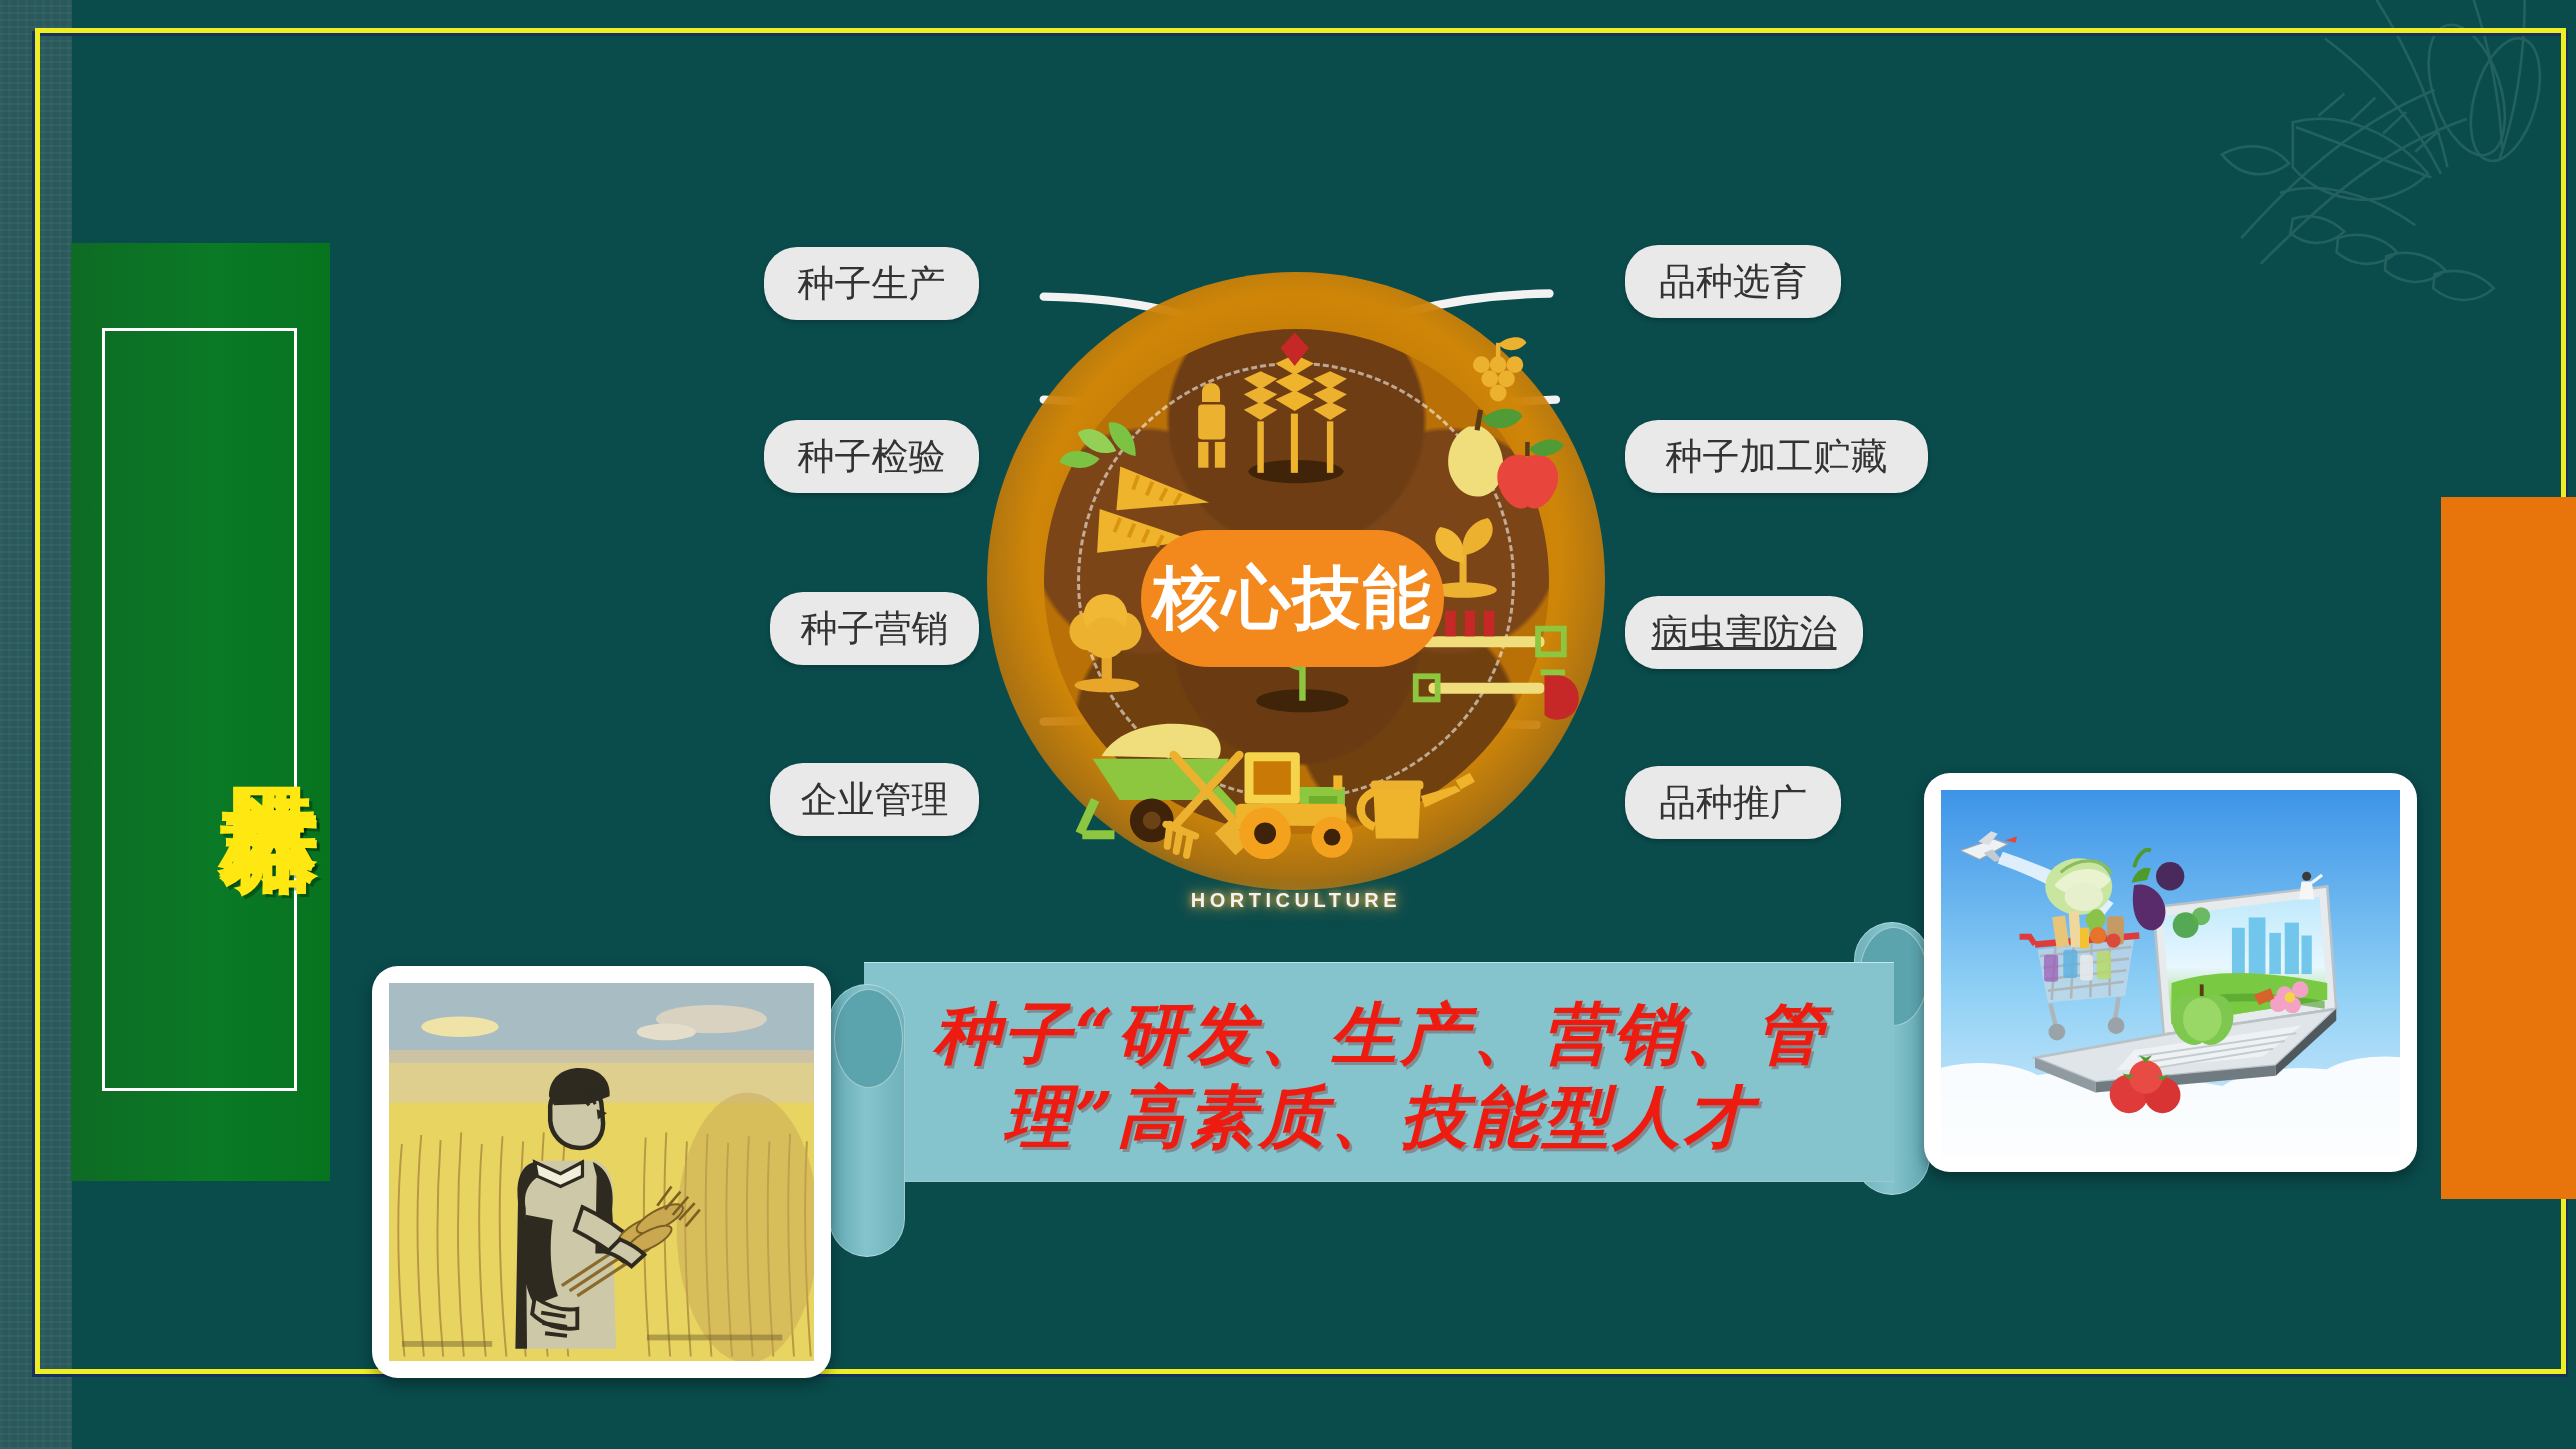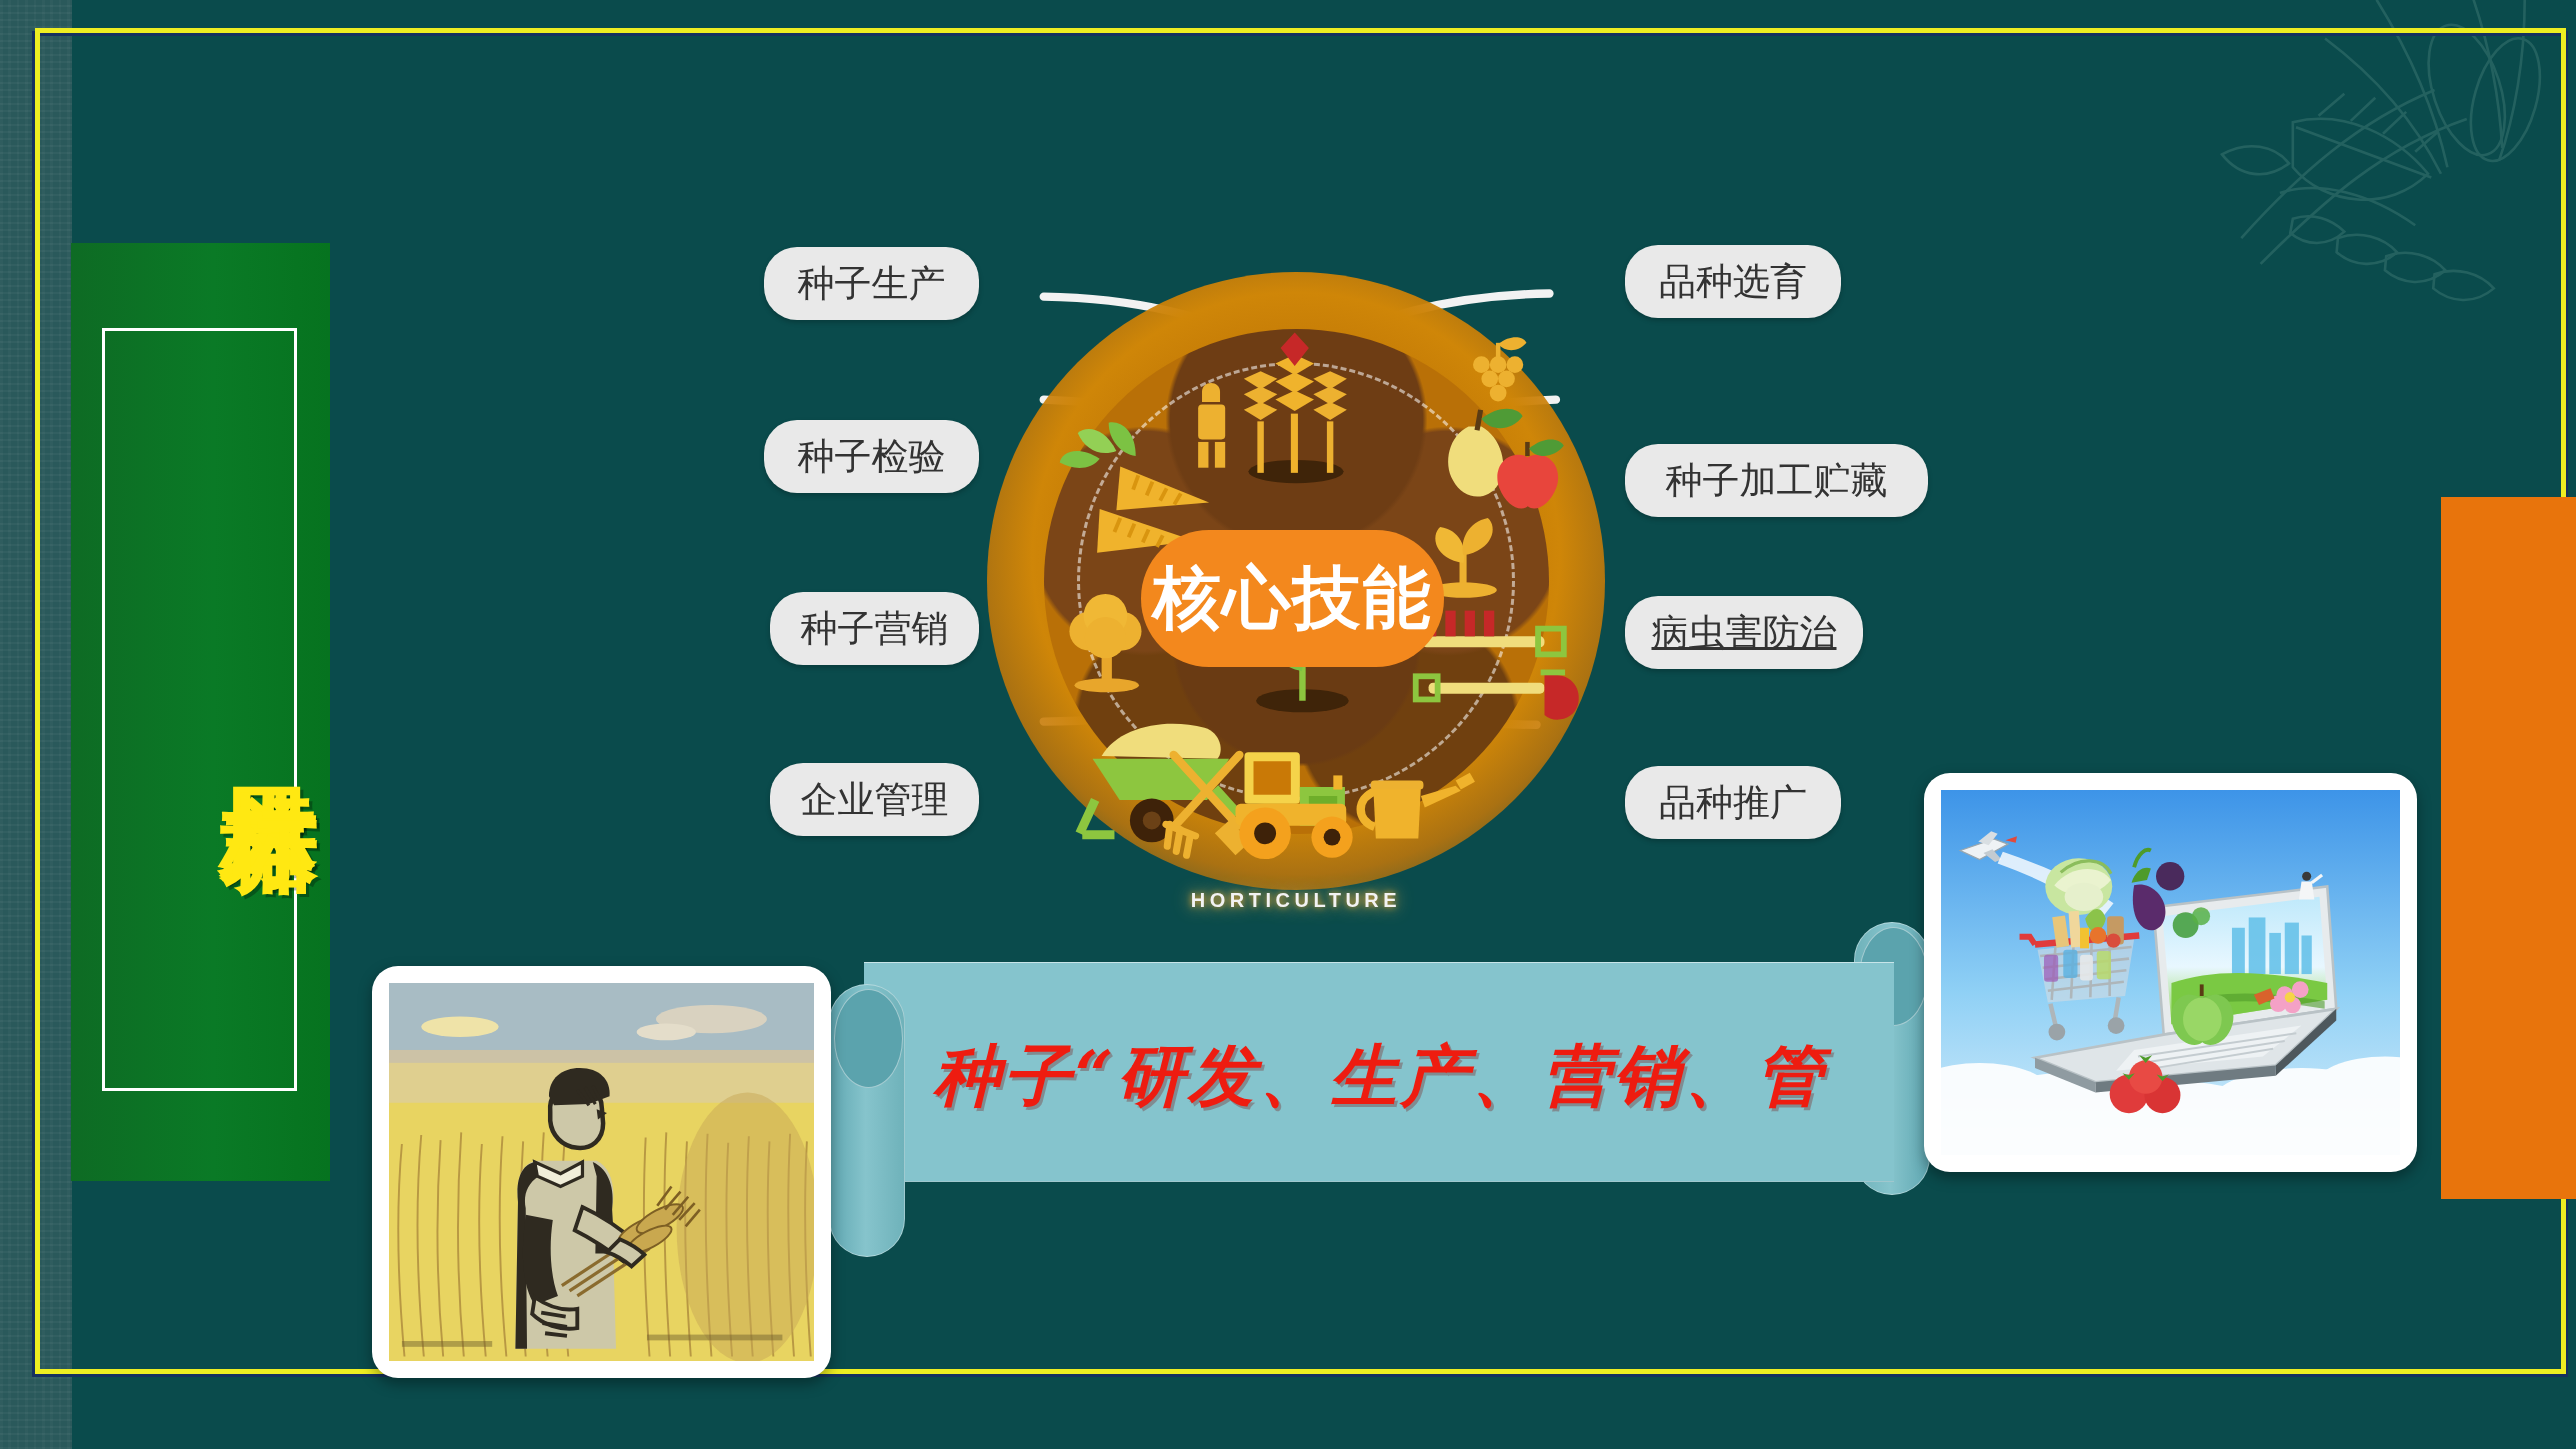--- a/index.html
+++ b/index.html
@@ -436,30 +436,31 @@
   </div>
 
   <div class="core-pill">核心技能</div>
 
   <div class="pill" style="left:764px; top:247px;  width:215px;">种子生产</div>
   <div class="pill" style="left:764px; top:420px;  width:215px;">种子检验</div>
   <div class="pill" style="left:770px; top:592px;  width:209px;">种子营销</div>
   <div class="pill" style="left:770px; top:763px; width:209px;">企业管理</div>
 
   <div class="pill" style="left:1625px; top:245px;  width:216px;">品种选育</div>
-  <div class="pill" style="left:1625px; top:420px;  width:303px;margin-top:24px;">种子加工贮藏</div>
+  <div class="pill" style="left:1625px; top:420px;  width:303px;">种子加工贮藏</div>
   <div class="pill" style="left:1625px; top:596px;  width:238px;text-decoration:underline;">病虫害防治</div>
   <div class="pill" style="left:1625px; top:766px; width:216px;">品种推广</div>
 
   <div class="banner-wrap">
     <div class="banner-roll-r"></div>
     <div class="banner-sheet"></div>
     <div class="banner-roll-l"></div>
     <div class="banner-text">
       <div>种子“研发、生产、营销、管</div>
+      <div>理”高素质、技能型人才</div>
     </div>
   </div>
 
   <div class="photo-card" id="photo-farmer">
     <div class="photo-inner">
       <svg viewBox="0 0 660 588" preserveAspectRatio="none">
         <rect x="0" y="0" width="660" height="110" fill="#a8bcc4"></rect>
         <ellipse cx="110" cy="68" rx="60" ry="16" fill="#efe3a8"></ellipse>
         <ellipse cx="500" cy="56" rx="86" ry="22" fill="#d9d2c0"></ellipse>
         <ellipse cx="430" cy="76" rx="46" ry="13" fill="#e4ddca"></ellipse>

